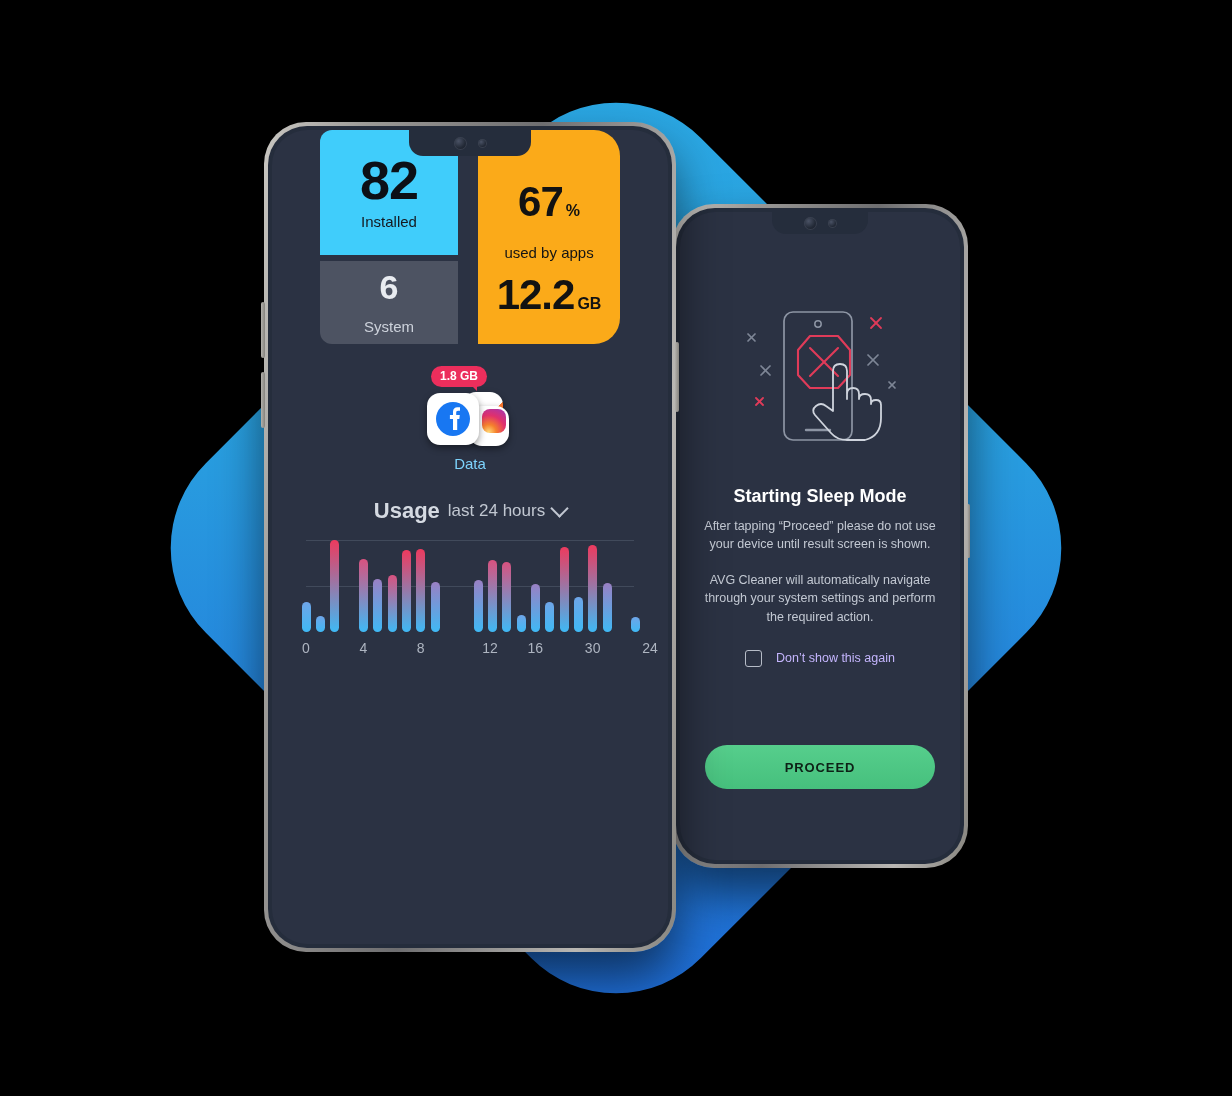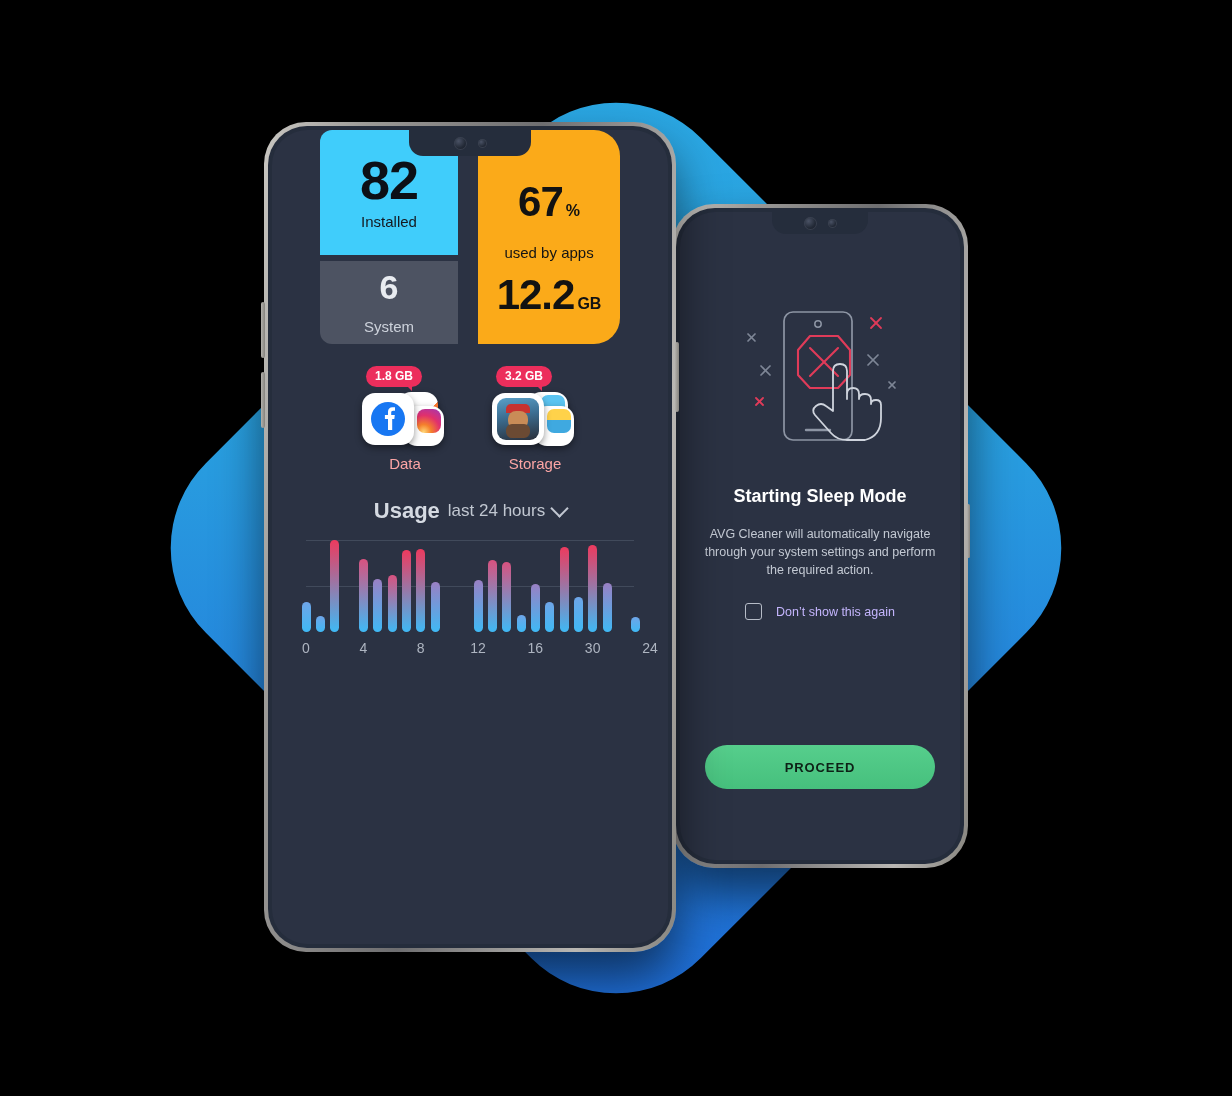--- a/index.html
+++ b/index.html
@@ -93,21 +93,21 @@
   }
   .badge::after{ content:""; position:absolute; right:10px; bottom:-4px;
     border-left:6px solid transparent; border-right:0 solid transparent;
     border-top:6px solid #EC2E5C; }
   .icon-stack { position:relative; height:56px; width:86px; margin:0 auto; }
   .app-tile { position:absolute; border-radius:13px; background:#fff;
     box-shadow:0 3px 7px rgba(0,0,0,.42); overflow:hidden; }
   .tile-back1 { width:40px; height:40px; left:36px; top:1px; }
   .tile-back2 { width:40px; height:40px; left:42px; top:15px; }
   .tile-main  { width:52px; height:52px; left:0px; top:2px; }
-  .drainer .nm { color:#fca5a5; font-size:15px; margin-top:8px; }
+  .drainer .nm { color:#7dd3fc; font-size:15px; margin-top:8px; }
 
   .usage-head { display:flex; align-items:center; justify-content:center; gap:8px; margin-top:26px; }
   .usage-head .u1 { color:#d5dae2; font-size:22px; font-weight:bold; }
   .usage-head .u2 { color:#c1c7d1; font-size:17px; }
   .chev { width:13px; height:13px; border-right:2.2px solid #c1c7d1; border-bottom:2.2px solid #c1c7d1;
           transform:rotate(45deg); margin-top:-5px; }
 
   .chart-wrap { position:relative; margin:16px 34px 0; height:92px; }
   .gridline { position:absolute; left:0; right:0; height:1px; background:#414a5b; }
   .bars { position:absolute; left:0; right:0; bottom:0; height:92px; }
@@ -178,20 +178,21 @@
             <g stroke="#E03B59" stroke-width="1.8" stroke-linecap="round">
               <line x1="139" y1="26" x2="149" y2="36"></line>
                 <line x1="149" y1="26" x2="139" y2="36"></line>
               <line x1="24" y1="106" x2="31" y2="113"></line>
                 <line x1="31" y1="106" x2="24" y2="113"></line>
             </g>
           </svg>
         </div>
 
         <div class="p2-title">Starting Sleep Mode</div>
+        <div class="p2-p">After tapping “Proceed” please do not use your device until result screen is shown.</div>
         <div class="p2-p second">AVG Cleaner will automatically navigate through your system settings and perform the required action.</div>
 
         <div class="chk-row">
           <div class="chk"></div>
           <div class="chk-lbl">Don’t show this again</div>
         </div>
 
         <button class="proceed">PROCEED</button>
       </div>
     </div>
@@ -247,41 +248,20 @@
             <div class="app-tile tile-main">
               <svg width="52" height="52" viewBox="0 0 52 52">
                 <circle cx="26" cy="26" r="17" fill="#1877F2"></circle>
                 <path d="M29.2 26h3.1l.5-4h-3.6v-2.3c0-1.1.3-1.9 2-1.9h1.8v-3.5c-.3 0-1.4-.1-2.6-.1-2.6 0-4.4 1.6-4.4 4.5V22h-3.1v4h3.1v11h4.2V26z" fill="#fff"></path>
               </svg>
             </div>
           </div>
           <div class="nm">Data</div>
         </div>
 
-        <div class="drainer">
-          <div class="badge">3.2 GB</div>
-          <div class="icon-stack">
-            <div class="app-tile tile-back1" style="background:#fff;">
-              <div style="position:absolute;right:3px;top:3px;width:24px;height:24px;border-radius:7px;background:#5BC4F1;"></div>
-            </div>
-            <div class="app-tile tile-back2" style="background:#fff;">
-              <div style="position:absolute;right:3px;top:3px;width:24px;height:24px;border-radius:7px;
-                          background:linear-gradient(180deg,#FFD24A 45%,#3FA9E0 45%);"></div>
-            </div>
-            <div class="app-tile tile-main">
-              <div style="position:absolute;left:5px;top:5px;width:42px;height:42px;border-radius:9px;
-                          background:linear-gradient(170deg,#5aa0c8 0%,#3c6f93 42%,#2a2f3a 100%);overflow:hidden;">
-                <div style="position:absolute;left:9px;top:6px;width:24px;height:9px;border-radius:5px 5px 0 0;background:#C8322F;"></div>
-                <div style="position:absolute;left:11px;top:13px;width:20px;height:18px;border-radius:8px;background:#C98C57;"></div>
-                <div style="position:absolute;left:9px;top:26px;width:24px;height:14px;border-radius:6px;background:#6b4a33;"></div>
-              </div>
-            </div>
-          </div>
-          <div class="nm">Storage</div>
-        </div>
 
       </div>
 
       <div class="usage-head">
         <span class="u1">Usage</span>
         <span class="u2">last 24 hours</span>
         <span class="chev"></span>
       </div>
 
       <div class="chart-wrap">
@@ -307,21 +287,21 @@
             <div class="bar" style="left: 267.833px; height: 34.96px; --top: #6FA5E8;"></div>
             <div class="bar" style="left: 282.167px; height: 87.4px; --top: #ED3A5E;"></div>
             <div class="bar" style="left: 296.5px; height: 48.76px; --top: #9a80c4;"></div>
             <div class="bar" style="left: 325.167px; height: 14.72px; --top: #6FA5E8;"></div>
           </div>
       </div>
       <div class="xaxis" id="chart-xaxis">
           <span class="xtick" style="left: 0px;">0</span>
           <span class="xtick" style="left: 57.3333px;">4</span>
           <span class="xtick" style="left: 114.667px;">8</span>
-          <span class="xtick" style="left: 172px;">12</span>
+          <span class="xtick" style="left: 184px;">12</span>
           <span class="xtick" style="left: 229.333px;">16</span>
           <span class="xtick" style="left: 286.667px;">30</span>
           <span class="xtick" style="left: 344px;">24</span>
         </div>
 
     </div>
   </div>
 </div>
 
 </body></html>

